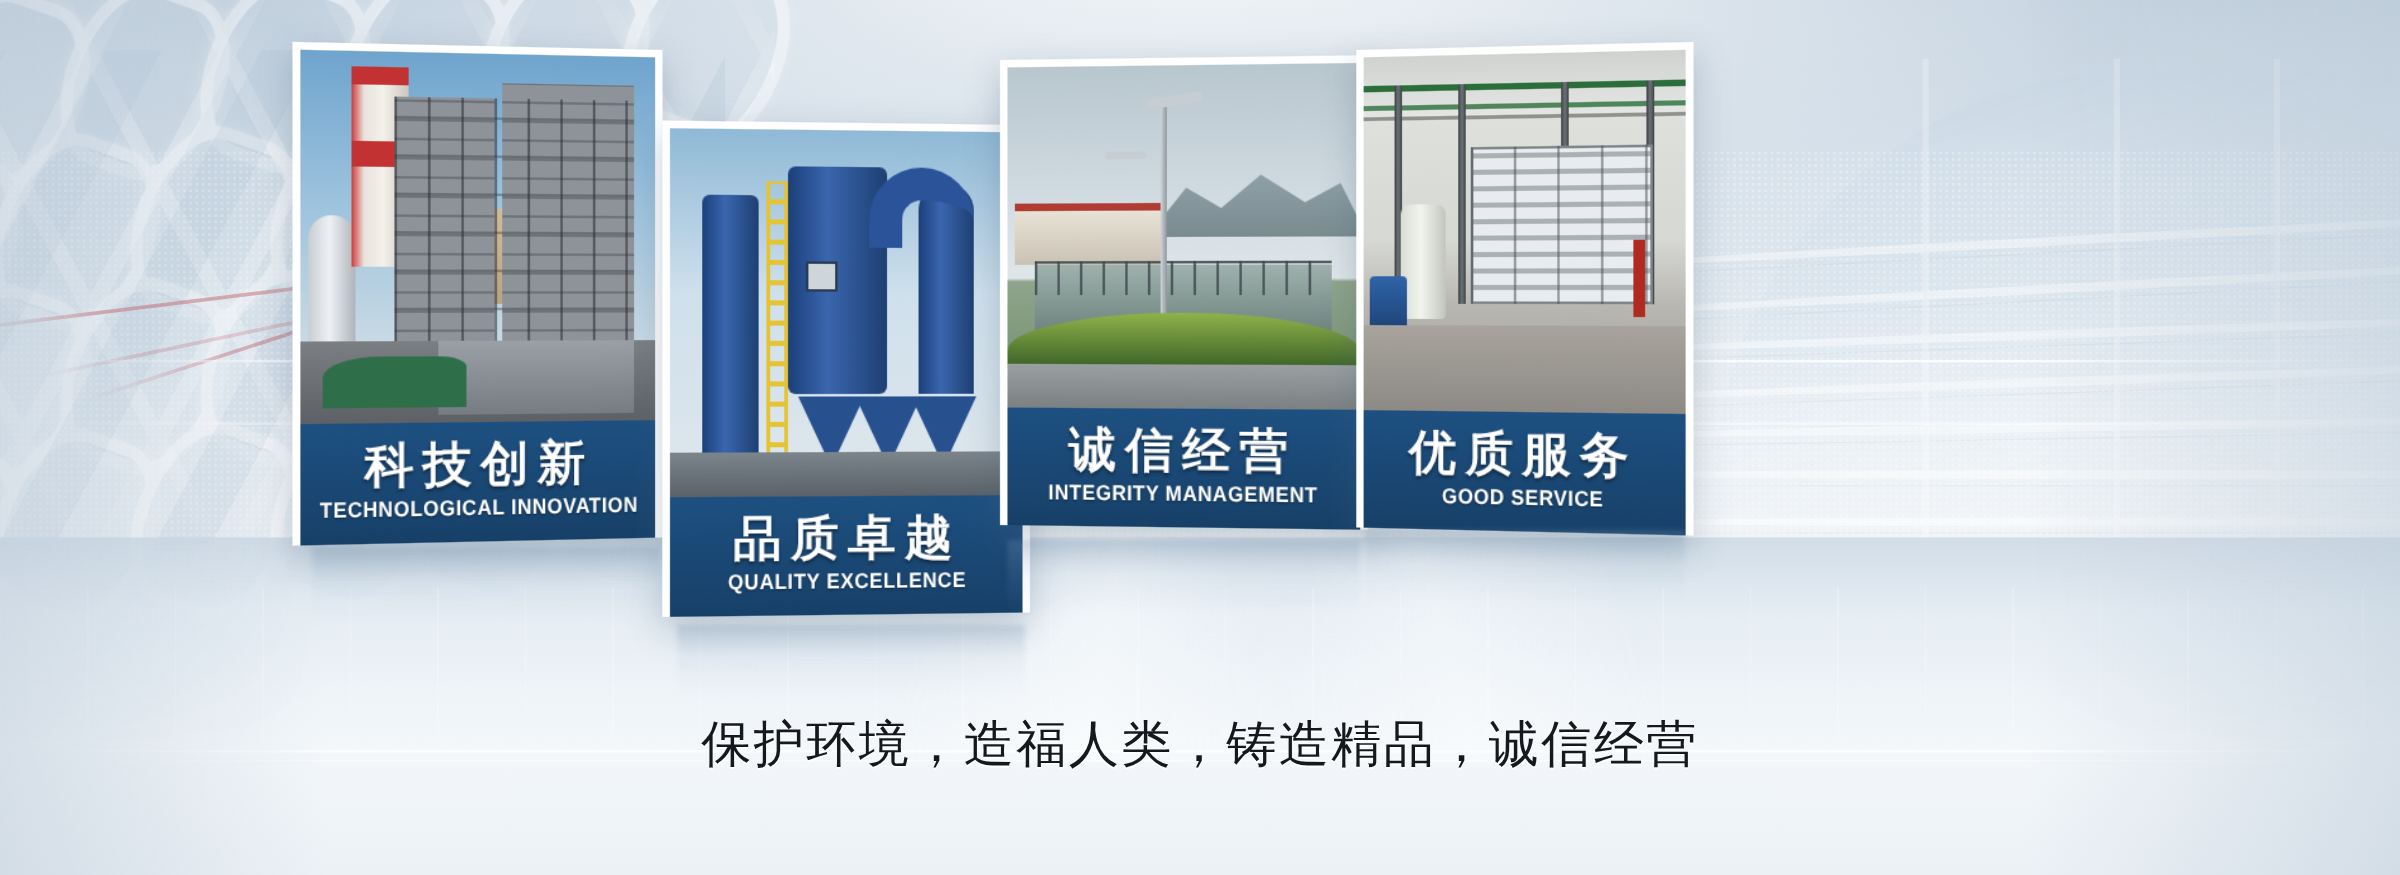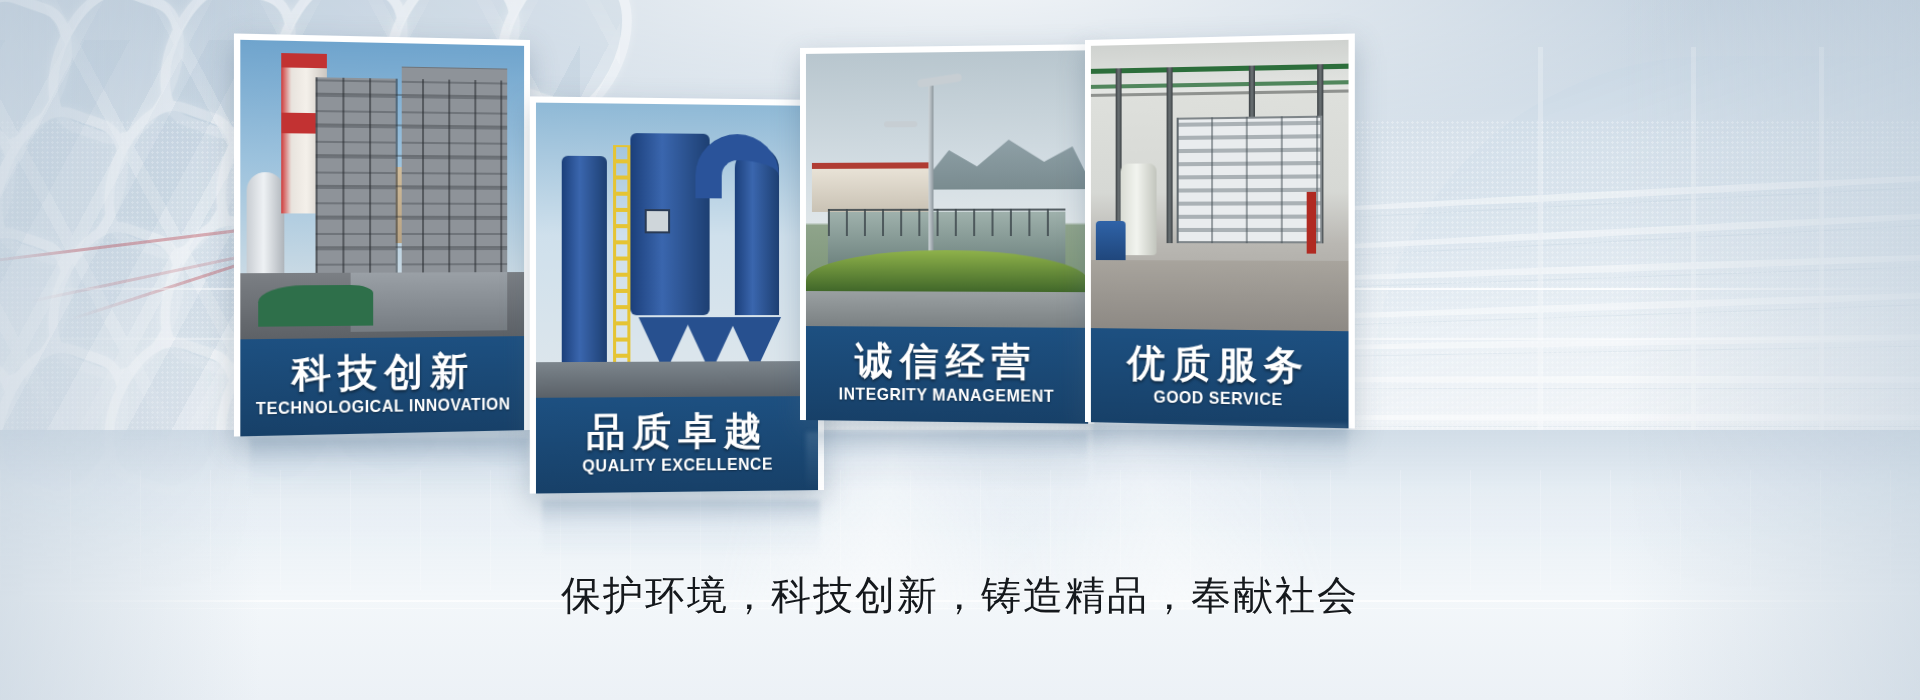--- a/index.html
+++ b/index.html
@@ -450,15 +450,15 @@
         <div class="en">GOOD SERVICE</div>
       </div>
     </div>
 
     <div class="card-reflection" style="left:250px;top:438px;width:278px;height:62px;"></div>
     <div class="card-reflection" style="left:542px;top:500px;width:278px;height:58px;"></div>
     <div class="card-reflection" style="left:806px;top:432px;width:282px;height:60px;"></div>
     <div class="card-reflection" style="left:1092px;top:424px;width:256px;height:58px;"></div>
   </div>
 
-  <div class="tagline">保护环境，科技创新，铸造精品，奉献社会</div>
+  <div class="tagline">保护环境，造福人类，铸造精品，诚信经营</div>
 
 </div>
 
 </body></html>

